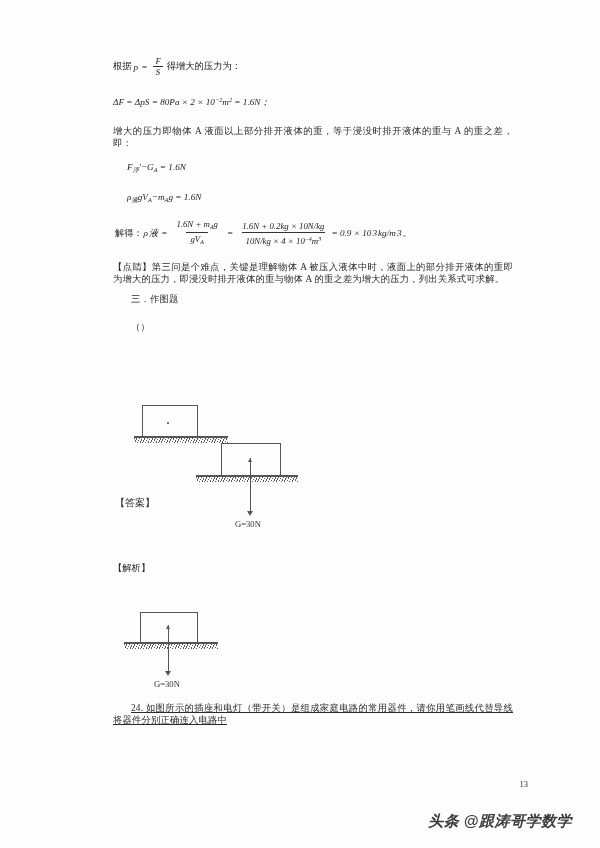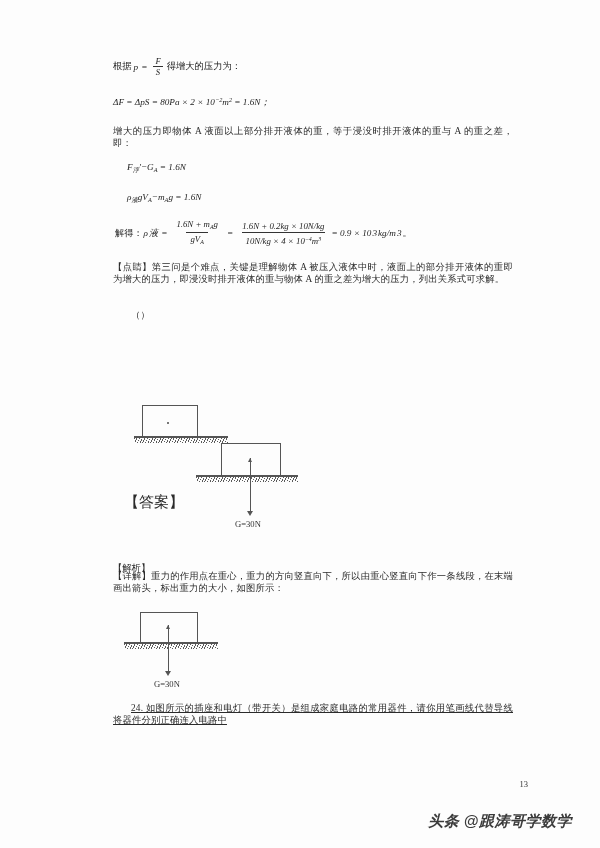--- a/index.html
+++ b/index.html
@@ -222,20 +222,21 @@
         <sup class="eq">3</sup>
         <span class="eq" style="font-style:normal;">。</span>
     </div>
 
     <div class="gap-md"></div>
 
     <div class="para"><span>【点睛】</span><span>第三问是个难点，关键是理解物体 A 被压入液体中时，液面上的部分排开液体的重即为增大的压力，即浸没时排开液体的重与物体 A 的重之差为增大的压力，列出关系式可求解。</span></div>
 
     <div class="gap-sm"></div>
 
+    <div class="para indent">三．作图题</div>
 
     <div class="gap-sm"></div>
 
 
     <div class="gap-sm"></div>
 
     <div class="para indent">（）</div>
 
   </div>
 
@@ -249,25 +250,24 @@
   <div class="diagram" style="left:196px; top:443px; width:150px; height:90px;">
     <div class="box" style="left:25px; top:0px; width:58px; height:32px;"></div>
     <div class="ground" style="left:0px; top:32px; width:102px;"></div>
     <div class="hatch" style="left:0px; top:34px; width:102px;"></div>
     <div class="arrow-head-up" style="left:51.5px; top:15px;"></div>
     <div class="arrow-shaft" style="left:53.5px; top:15px; height:56px;"></div>
     <div class="arrow-head-down" style="left:50.9px; top:68px;"></div>
     <div class="glabel" style="left:39px; top:76px;">G=30N</div>
   </div>
 
-  <div style="position:absolute; left:124px; top:492px; font-size:15px; line-height:21px; color:#2b2b2b;">【答案】</div>
+  <div style="position:absolute; left:115px; top:492px; font-size:10px; line-height:21px; color:#2b2b2b;">【答案】</div>
 
   <div style="position:absolute; left:113px; top:542px; font-size:9.3px; line-height:21px; color:#2b2b2b;margin-top:16px;">【解析】</div>
 
-  <div style="position:absolute; left:113px; top:570px; width:400px;" class="para"><span>【详解】</span><span>重力的作用点在重心，重力的方向竖直向下，所以由重心竖直向下作一条线段，在末端画出箭头，标出重力的大小，如图所示：</span></div>
 
   <div class="diagram" style="left:124px; top:612px; width:150px; height:90px;">
     <div class="box" style="left:16px; top:0px; width:56px; height:30px;"></div>
     <div class="ground" style="left:0px; top:30px; width:94px;"></div>
     <div class="hatch" style="left:0px; top:32px; width:94px;"></div>
     <div class="arrow-head-up" style="left:42px; top:13px;"></div>
     <div class="arrow-shaft" style="left:44px; top:13px; height:49px;"></div>
     <div class="arrow-head-down" style="left:41.4px; top:59px;"></div>
     <div class="glabel" style="left:30px; top:67px;">G=30N</div>
   </div>

